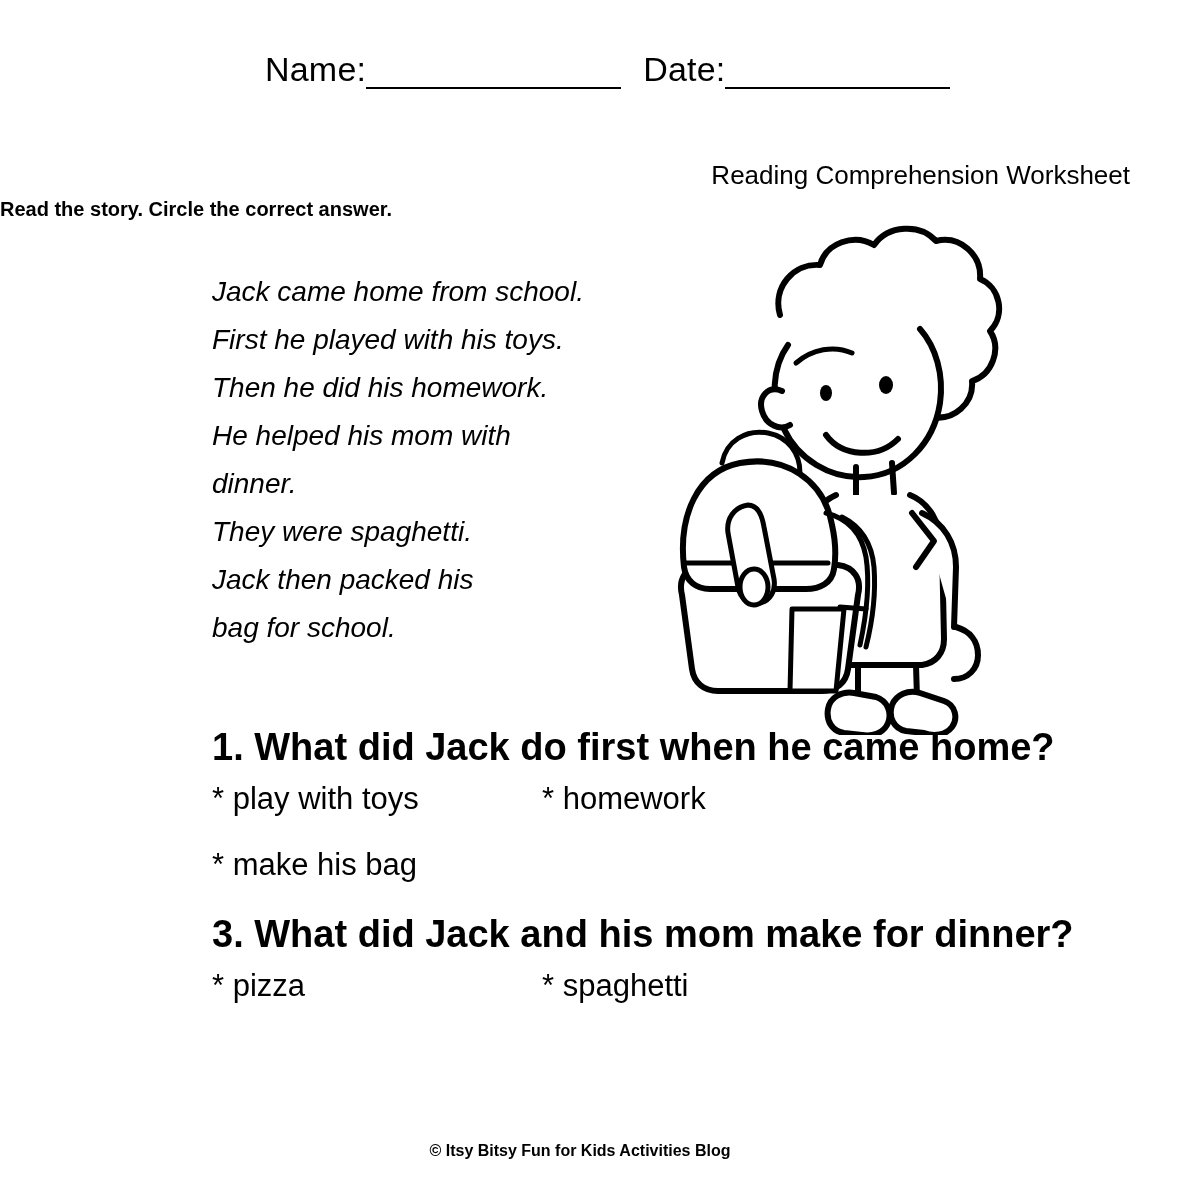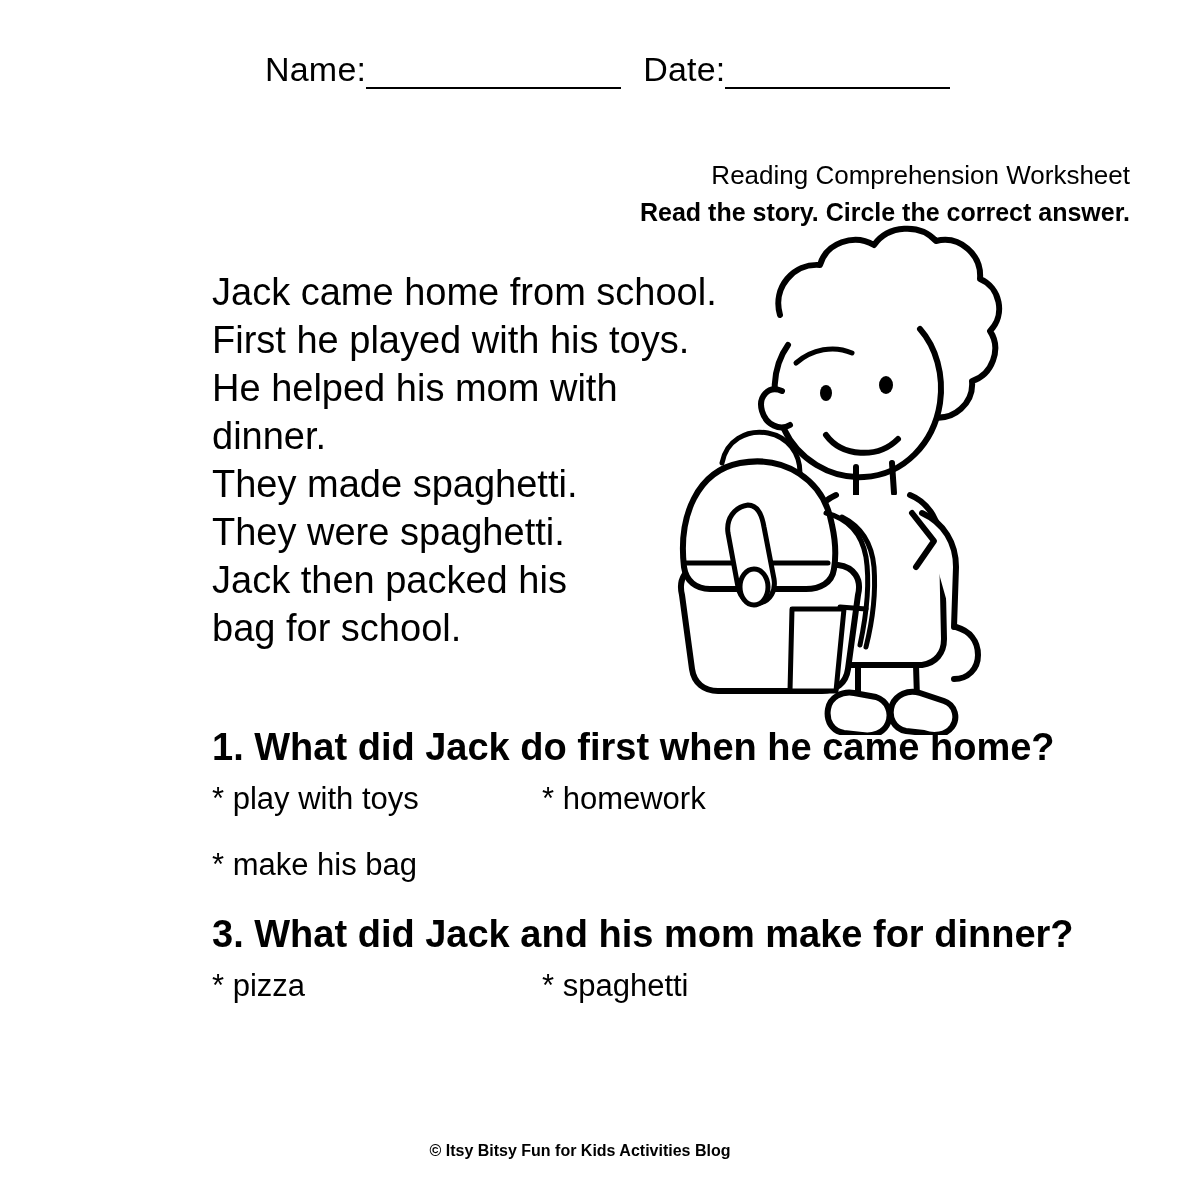--- a/index.html
+++ b/index.html
@@ -47,33 +47,34 @@
     position: absolute;
     left: 0; top: 160px;
     width: 1130px;
     text-align: right;
     font-size: 26px;
   }
   .subtitle {
     position: absolute;
     left: 0; top: 198px;
     width: 1130px;
-    text-align: right;
-    font-size: 25px;
+    text-align: left;
+    font-size: 20px;
     font-weight: 600;
   }
 
   
   .story {
     position: absolute;
     left: 212px;
     top: 268px;
     width: 520px;
-    font-size: 38px;
+    font-size: 28px;
     line-height: 48px;
+    font-style: italic;
   }
   .story .line { white-space: nowrap; }
 
   
   .illustration {
     position: absolute;
     left: 630px;
     top: 195px;
     width: 400px;
     height: 540px;
@@ -126,23 +127,23 @@
   <div class="namedate">
     <span class="lbl">Name:</span><span class="rule name-rule"></span><span class="lbl">Date:</span><span class="rule date-rule"></span>
   </div>
 
   <div class="title">Reading Comprehension Worksheet</div>
   <div class="subtitle">Read the story.  Circle the correct answer.</div>
 
   <div class="story">
     <div class="line">Jack came home from school.</div>
     <div class="line">First he played with his toys.</div>
+    <div class="line">Then he did his homework.</div>
     <div class="line">He helped his mom with</div>
     <div class="line">dinner.</div>
-    <div class="line">They made spaghetti.</div>
     <div class="line">They were spaghetti.</div>
     <div class="line">Jack then packed his</div>
     <div class="line">bag for school.</div>
   </div>
 
   <div class="illustration">
     <svg width="400" height="540" viewBox="0 0 400 540" fill="none" stroke="#000" stroke-width="6" stroke-linecap="round" stroke-linejoin="round">
 
       <path d="M150 120
                c-8,-28 14,-52 40,-50

